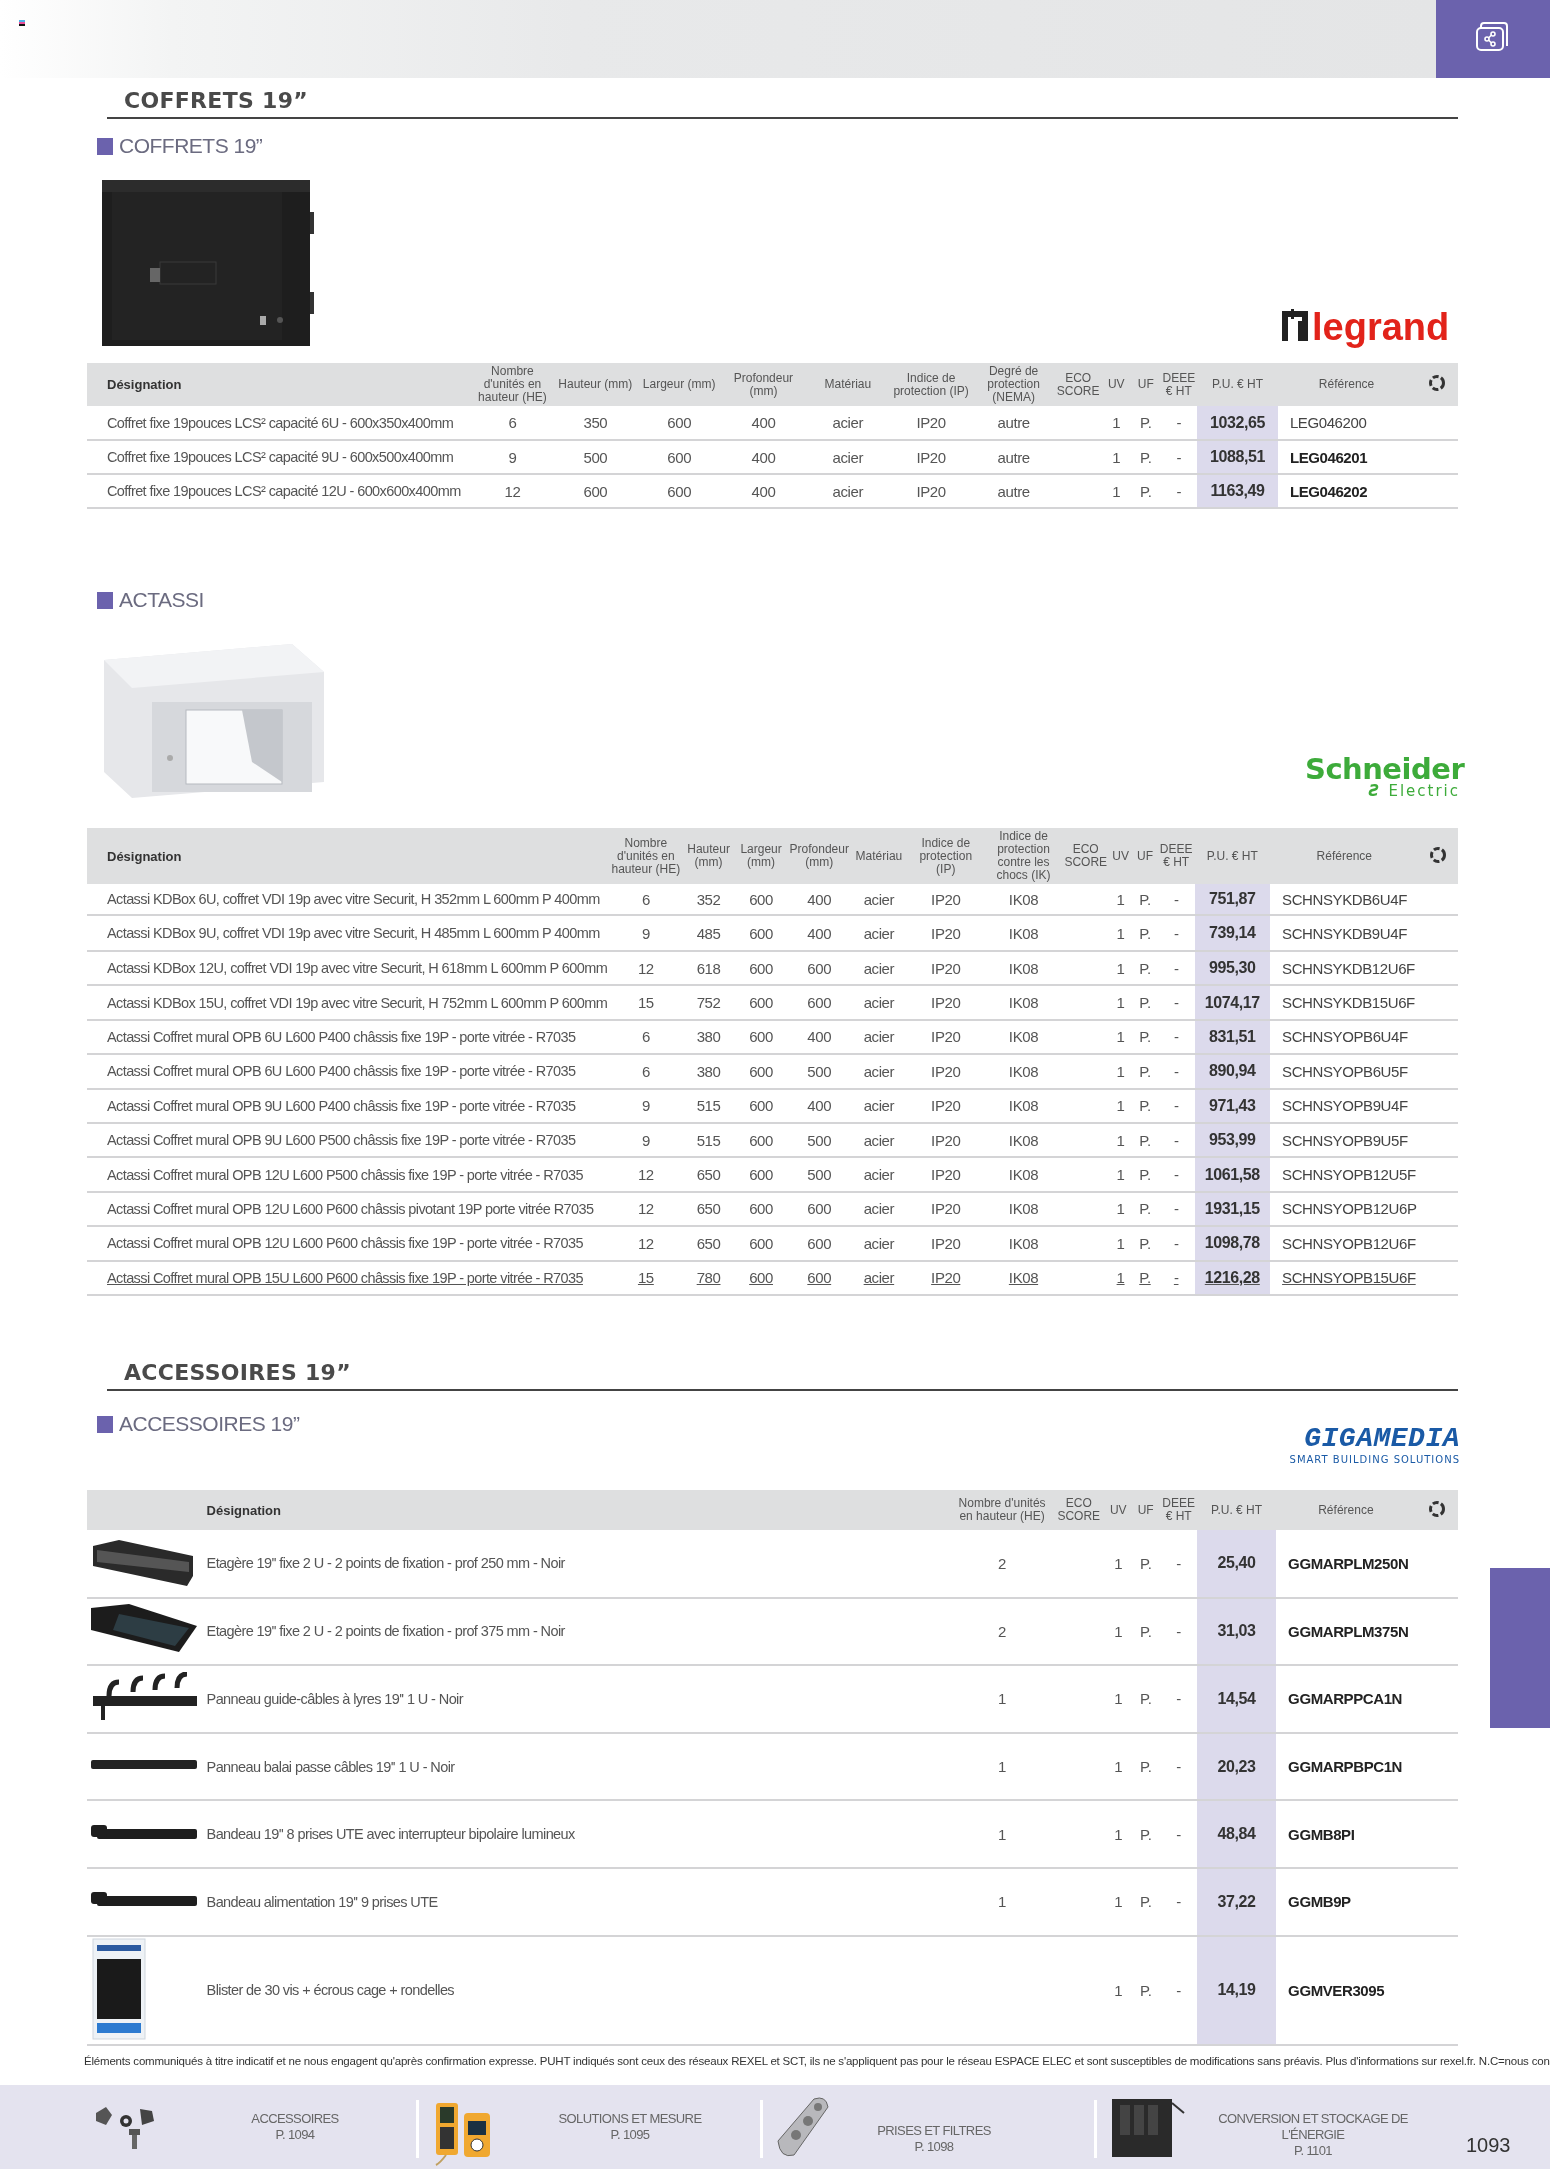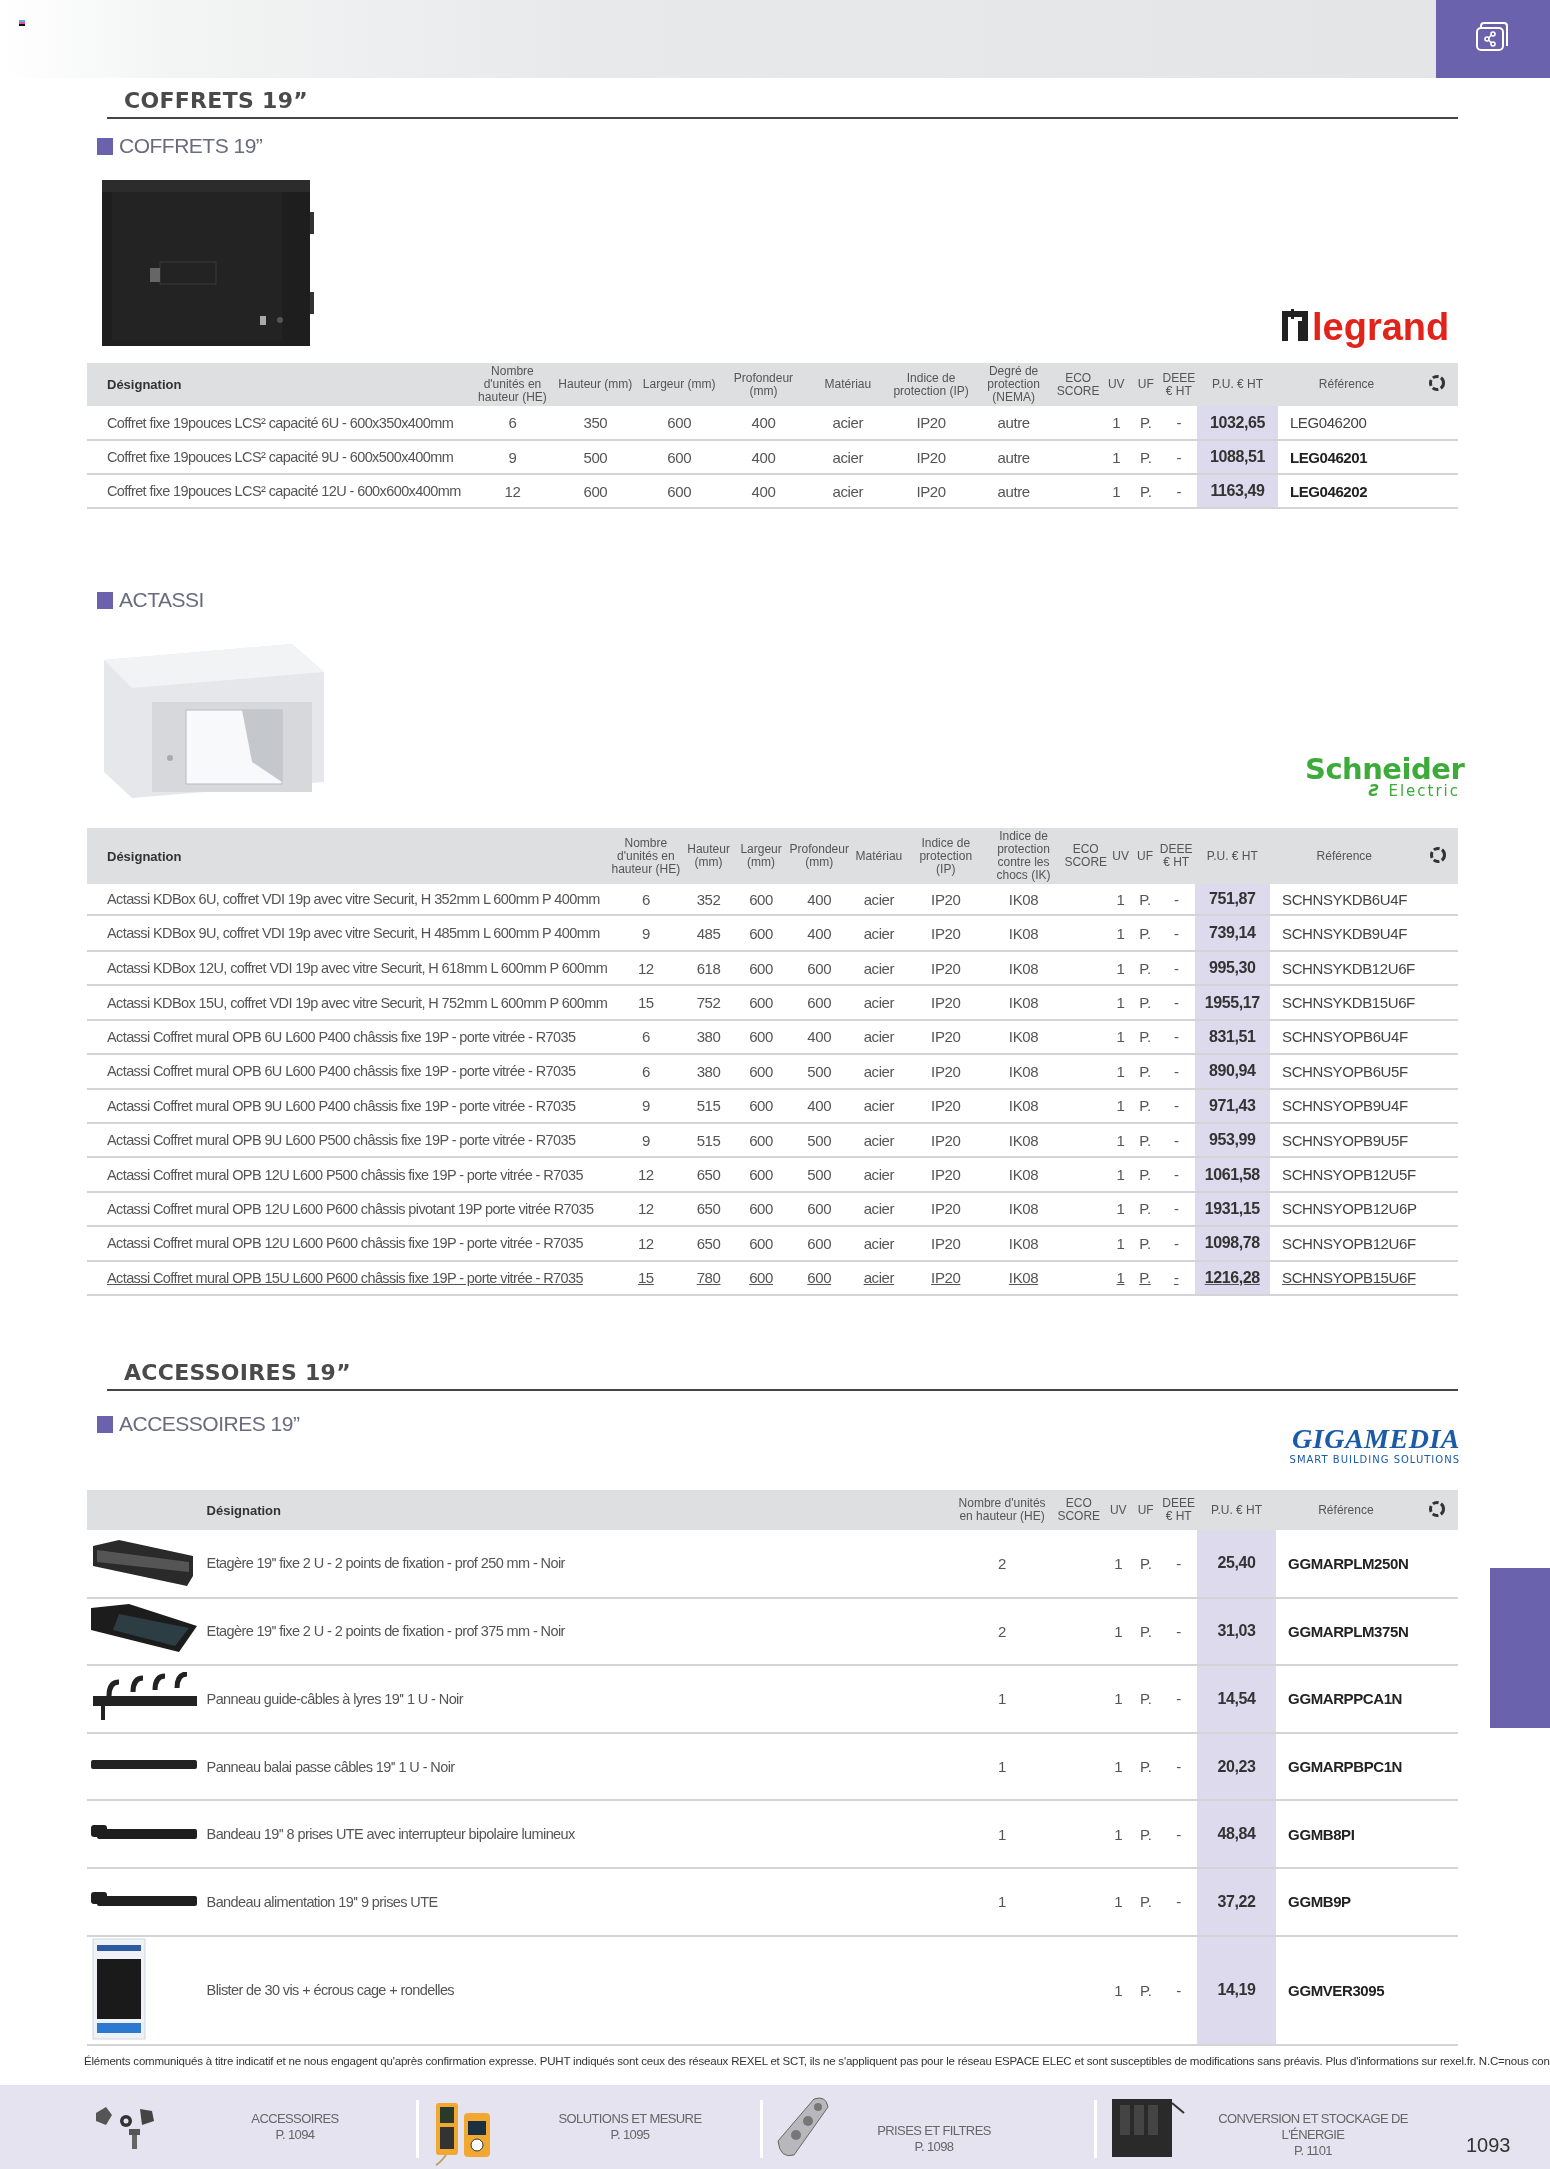--- a/index.html
+++ b/index.html
@@ -316,21 +316,21 @@
         <td>752</td>
         <td>600</td>
         <td>600</td>
         <td>acier</td>
         <td>IP20</td>
         <td>IK08</td>
         <td></td>
         <td>1</td>
         <td>P.</td>
         <td>-</td>
-        <td class="price">1955,17</td>
+        <td class="price">1074,17</td>
         <td class="ref">SCHNSYKDB15U6F</td>
         <td></td>
       </tr>
       <tr style="height: 34.4px;">
         <td class="desig">Actassi Coffret mural OPB 6U L600 P400 châssis fixe 19P - porte vitrée - R7035</td>
         <td>6</td>
         <td>380</td>
         <td>600</td>
         <td>400</td>
         <td>acier</td>
@@ -467,21 +467,21 @@
 </table>
 
 <div class="section-title" style="top:1360px;">ACCESSOIRES 19”</div>
 <div class="section-rule" style="top:1389px;"></div>
 <div class="sub-title" style="top:1412px;">
   <span class="sq"></span>
   <span>ACCESSOIRES 19”</span>
 </div>
 
 <div class="brand" style="left:1270px; top:1424px; width:190px; text-align:right;">
-  <div style="font-family:Liberation Serif, serif; font-weight:bold; font-style:italic; font-size:28px; color:#1a5aa6; line-height:30px; letter-spacing:0.5px;">GIGAMEDIA</div>
+  <div style="font-family:Liberation Mono, monospace; font-weight:bold; font-style:italic; font-size:28px; color:#1a5aa6; line-height:30px; letter-spacing:0.5px;">GIGAMEDIA</div>
   <div style="font-family:'DejaVu Sans',sans-serif; font-size:10px; color:#1a5aa6; letter-spacing:1px;">SMART BUILDING SOLUTIONS</div>
 </div>
 
 <table class="grid" style="top:1490px;">
   <colgroup>
     <col style="width:120px">
       <col style="width:775px">
       <col style="width:104px">
       <col style="width:54px">
       <col style="width:26px">

